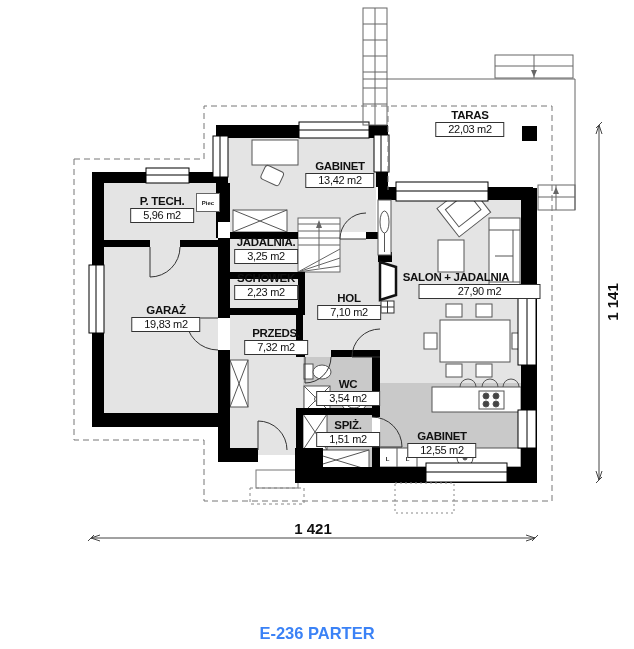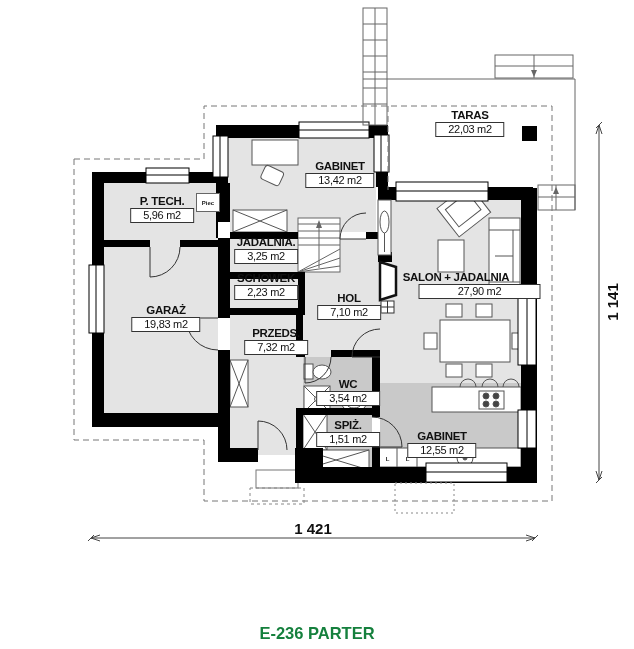--- a/index.html
+++ b/index.html
@@ -19,21 +19,21 @@
   .r9{left:348px;top:378px}  .r10{left:348px;top:419px} .r11{left:442px;top:430px}
   .tiny{position:absolute;font-size:6px;font-weight:bold;color:#222;z-index:5;
         display:flex;align-items:center;justify-content:center;}
   #piec-box{left:196px;top:193px;width:22px;height:17px;background:#fff;border:1px solid #666;}
   #l1{left:379px;top:451px;width:17px;height:15px;}
   #l2{left:399px;top:451px;width:17px;height:15px;}
   .dim{position:absolute;font-weight:bold;font-size:15px;color:#111;white-space:nowrap;z-index:5;}
   #dim-bottom{left:313px;top:520px;transform:translateX(-50%);text-align:center;}
   #dim-right{left:612px;top:302px;transform:translate(-50%,-50%) rotate(-90deg);}
   #plan-title{position:absolute;left:317px;top:624px;transform:translateX(-50%);
-              font-weight:bold;font-size:16.5px;color:#15803d;white-space:nowrap;z-index:5;}
+              font-weight:bold;font-size:16.5px;color:#3b82f6;white-space:nowrap;z-index:5;}
 </style>
 </head>
 <body>
 
 <div id="plan">
 
 <svg id="drawing" width="634" height="649" viewBox="0 0 634 649">
 
   <g>
     <rect x="104" y="183" width="114" height="230" fill="#e4e4e4"></rect>

